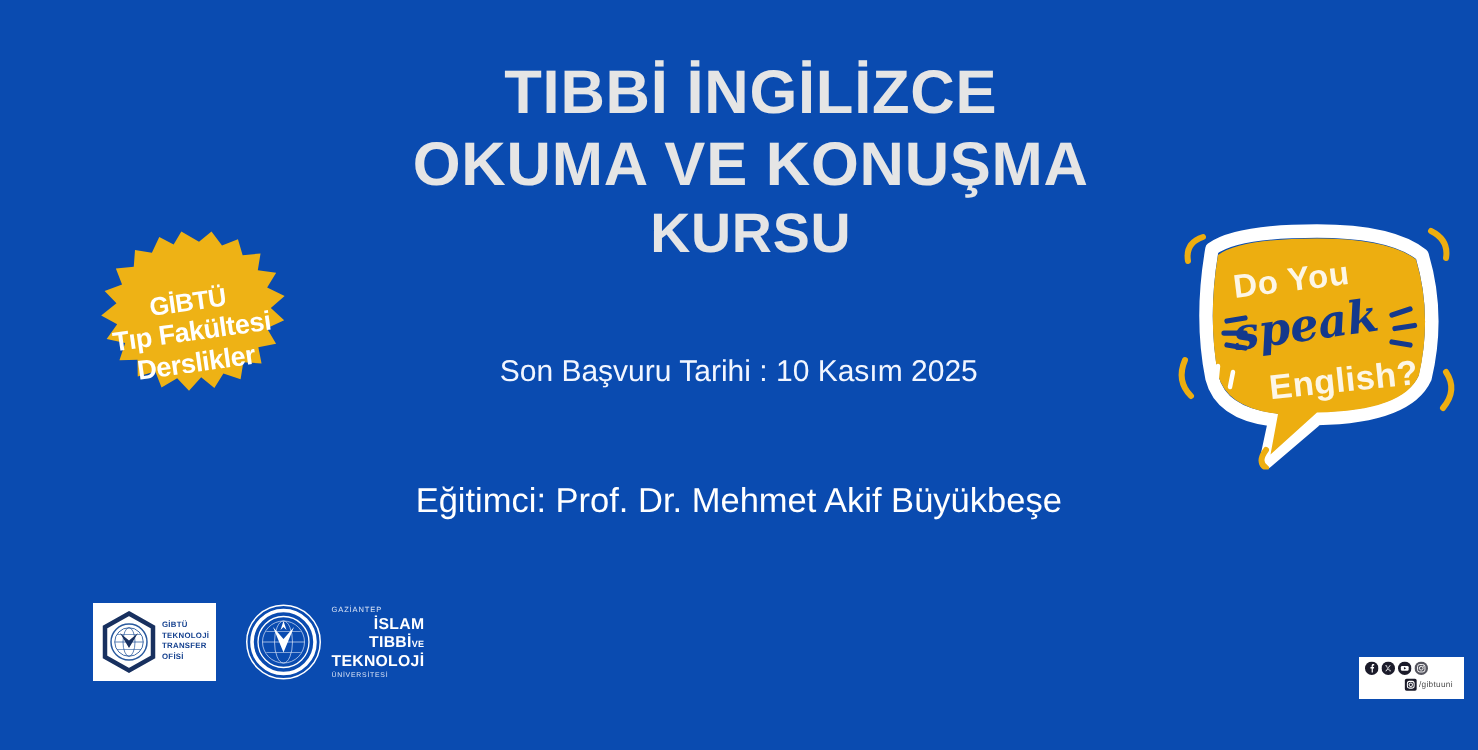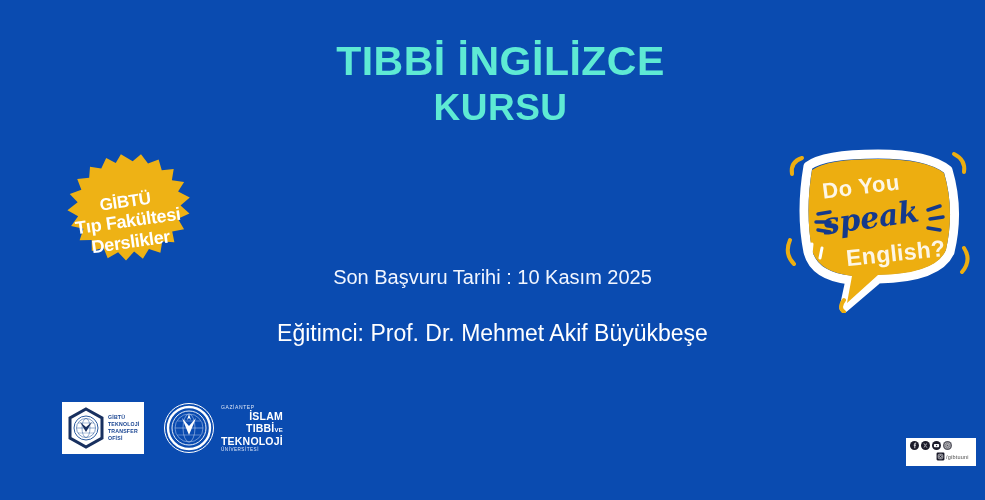--- a/index.html
+++ b/index.html
@@ -14,40 +14,39 @@
     width:985px;height:500px;
     background:#0a4bb0;
     overflow:hidden;
   }
 
   
   .headline{
     position:absolute;
     left:16px;right:0;top:38px;
     text-align:center;
-    color:#5eead4;
+    color:#e5e5e5;
     font-weight:bold;
     font-size:40px;
     line-height:1.17;
     letter-spacing:0.5px;
   }
   .headline .l1{font-size:41px;display:block;}
   .headline .l2{font-size:41px;display:block;}
   .headline .l3{font-size:37px;display:block;}
 
   
   .info{
     position:absolute;
     left:0;right:0;top:233px;
     text-align:center;
     color:#f2f6ff;
     font-size:20px;
     line-height:1.55;
     font-weight:400;
-    margin-top:29px;
   }
   .info .line{display:block;}
   .instructor{
     position:absolute;
     left:0;right:0;top:320px;
     text-align:center;
     color:#ffffff;
     font-size:23px;
     font-weight:400;
   }
@@ -153,20 +152,21 @@
   .social .row2{display:flex;align-items:center;gap:1px;margin-top:2px;padding-left:26px;}
   .social .row2 .handle{font-size:5.5px;color:#4a4a4a;letter-spacing:0.2px;}
 </style>
 </head>
 <body>
 
 <div id="poster">
 
   <div class="headline">
     <span class="l1">TIBBİ İNGİLİZCE</span>
+    <span class="l2">OKUMA VE KONUŞMA</span>
     <span class="l3">KURSU</span>
   </div>
 
   <div class="info">
     <span class="line">Son Başvuru Tarihi : 10 Kasım 2025</span>
   </div>
   <div class="instructor">Eğitimci: Prof. Dr. Mehmet Akif Büyükbeşe</div>
 
   <div class="burst-wrap">
     <svg class="burst-svg" viewBox="0 0 200 140">

